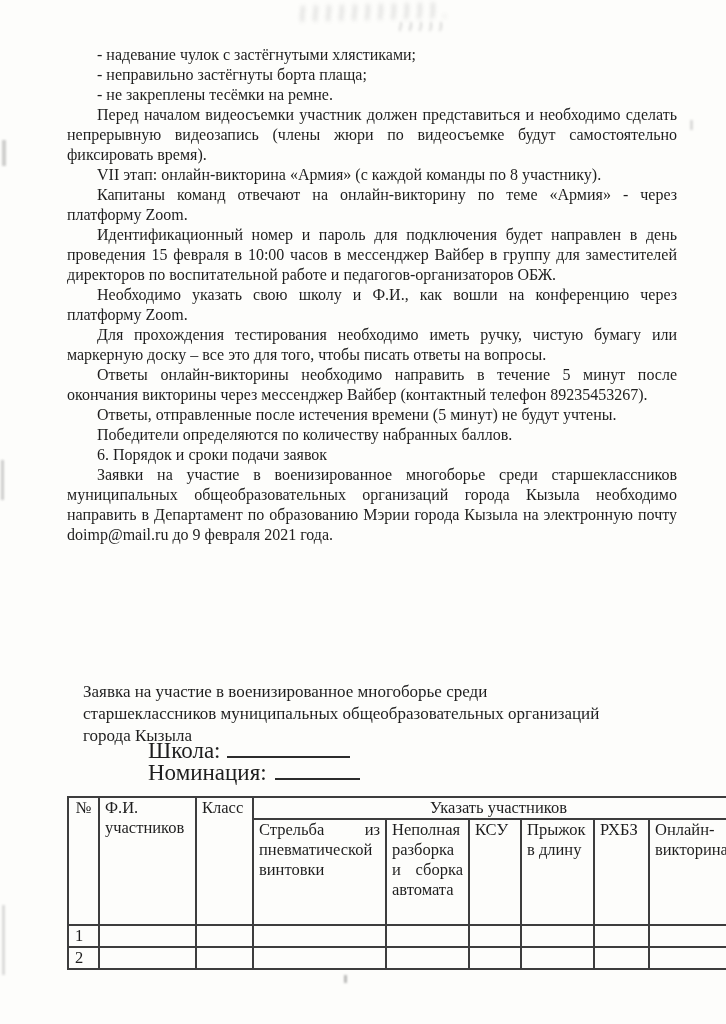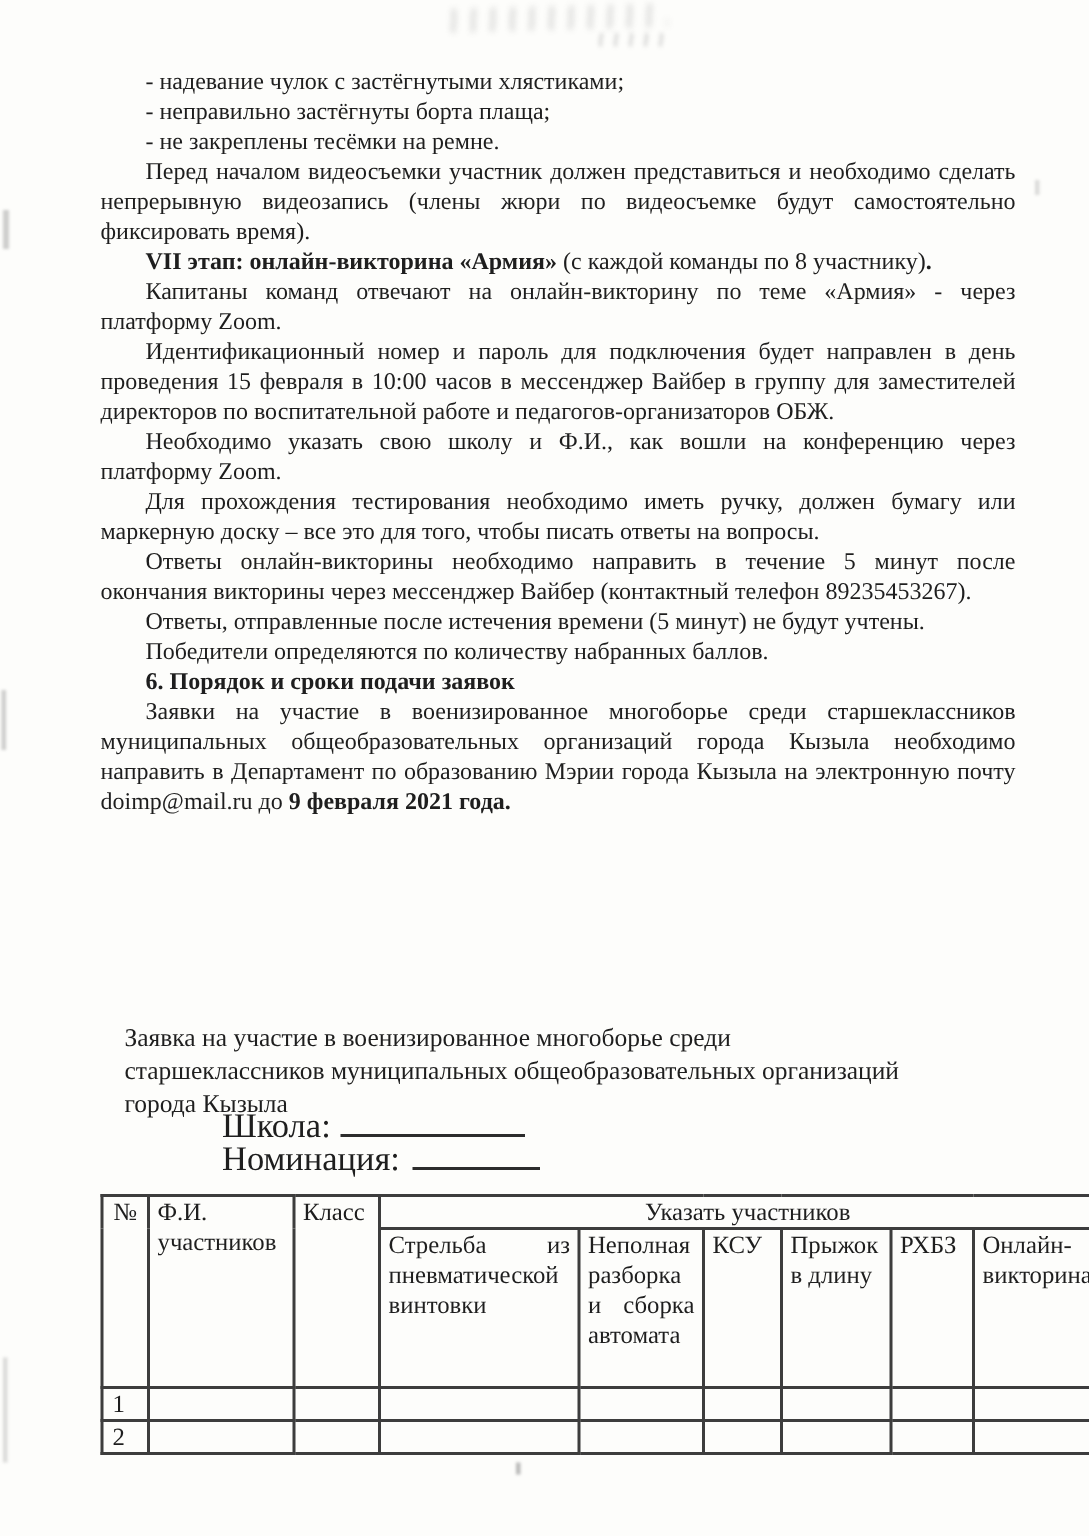--- a/index.html
+++ b/index.html
@@ -8,21 +8,21 @@
     background:#fdfdfb;
     font-family:"Liberation Serif", serif;
     color:#1e1e1e;
   }
   
   .doc{
     position:absolute;left:67px;top:45px;width:610px;
     font-size:16px;line-height:20px;
   }
   .doc p{margin:0;text-align:justify;text-indent:30px;}
-  .b{font-weight:bold;}
+  .b{font-weight:normal;}
   
   .app-title{
     position:absolute;left:83px;top:681px;width:556px;
     font-size:17px;line-height:22px;text-align:left;
   }
   
   .form{
     position:absolute;left:148px;top:740px;
     font-size:23px;line-height:22px;
   }
@@ -77,21 +77,21 @@
 
 <div class="doc">
   <p><span>- надевание чулок с застёгнутыми хлястиками;</span></p>
   <p><span>- неправильно застёгнуты борта плаща;</span></p>
   <p><span>- не закреплены тесёмки на ремне.</span></p>
   <p><span>Перед началом видеосъемки участник должен представиться и необходимо сделать непрерывную видеозапись (члены жюри по видеосъемке будут самостоятельно фиксировать время).</span></p>
   <p><span class="b">VII этап: онлайн-викторина «Армия»</span><span> (с каждой команды по 8 участнику)</span><span class="b">.</span></p>
   <p><span>Капитаны команд отвечают на онлайн-викторину по теме «Армия» - через платформу Zoom.</span></p>
   <p><span>Идентификационный номер и пароль для подключения будет направлен в день проведения 15 февраля в 10:00 часов в мессенджер Вайбер в группу для заместителей директоров по воспитательной работе и педагогов-организаторов ОБЖ.</span></p>
   <p><span>Необходимо указать свою школу и Ф.И., как вошли на конференцию через платформу Zoom.</span></p>
-  <p><span>Для прохождения тестирования необходимо иметь ручку, должен бумагу или маркерную доску – все это для того, чтобы писать ответы на вопросы.</span></p>
+  <p><span>Для прохождения тестирования необходимо иметь ручку, чистую бумагу или маркерную доску – все это для того, чтобы писать ответы на вопросы.</span></p>
   <p><span>Ответы онлайн-викторины необходимо направить в течение 5 минут после окончания викторины через мессенджер Вайбер (контактный телефон 89235453267).</span></p>
   <p><span>Ответы, отправленные после истечения времени (5 минут) не будут учтены.</span></p>
   <p><span>Победители определяются по количеству набранных баллов.</span></p>
   <p><span class="b">6. Порядок и сроки подачи заявок</span></p>
   <p><span>Заявки на участие в военизированное многоборье среди старшеклассников муниципальных общеобразовательных организаций города Кызыла необходимо направить в Департамент по образованию Мэрии города Кызыла на электронную почту doimp@mail.ru до </span><span class="b">9 февраля 2021 года.</span></p>
 </div>
 
 <div class="app-title">
   <div>Заявка на участие в военизированное многоборье среди</div>
   <div>старшеклассников муниципальных общеобразовательных организаций</div>

